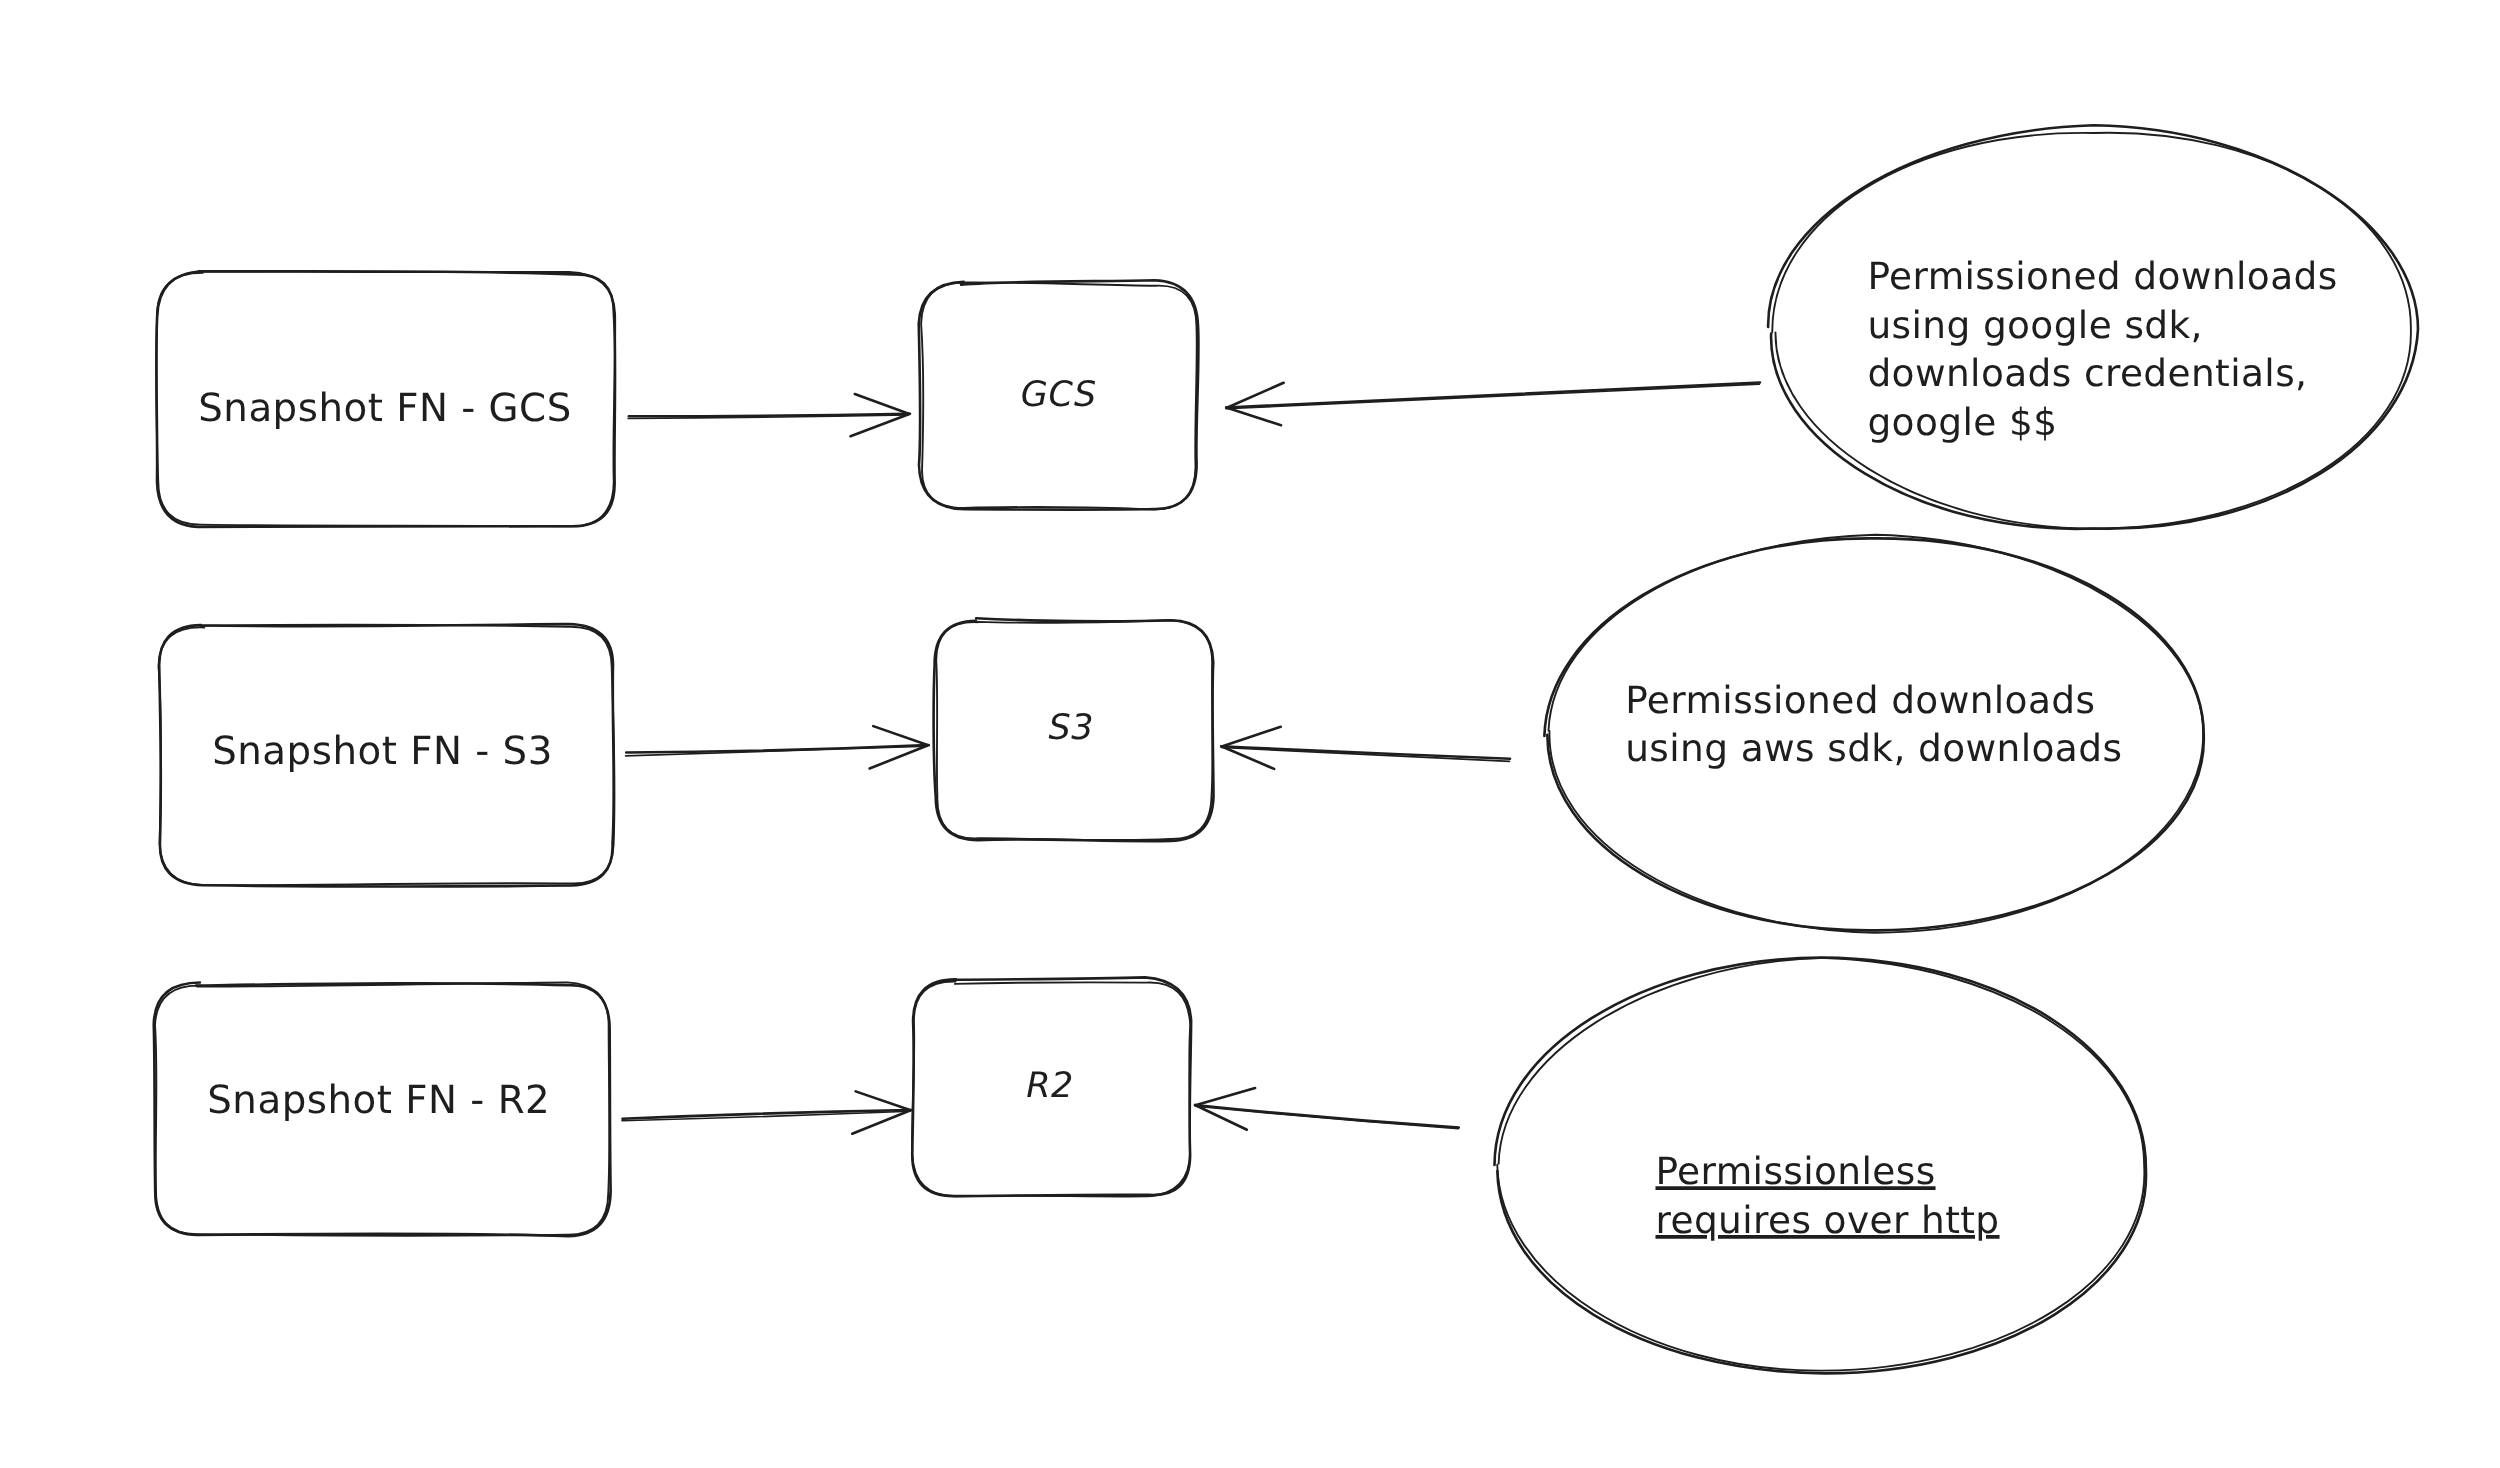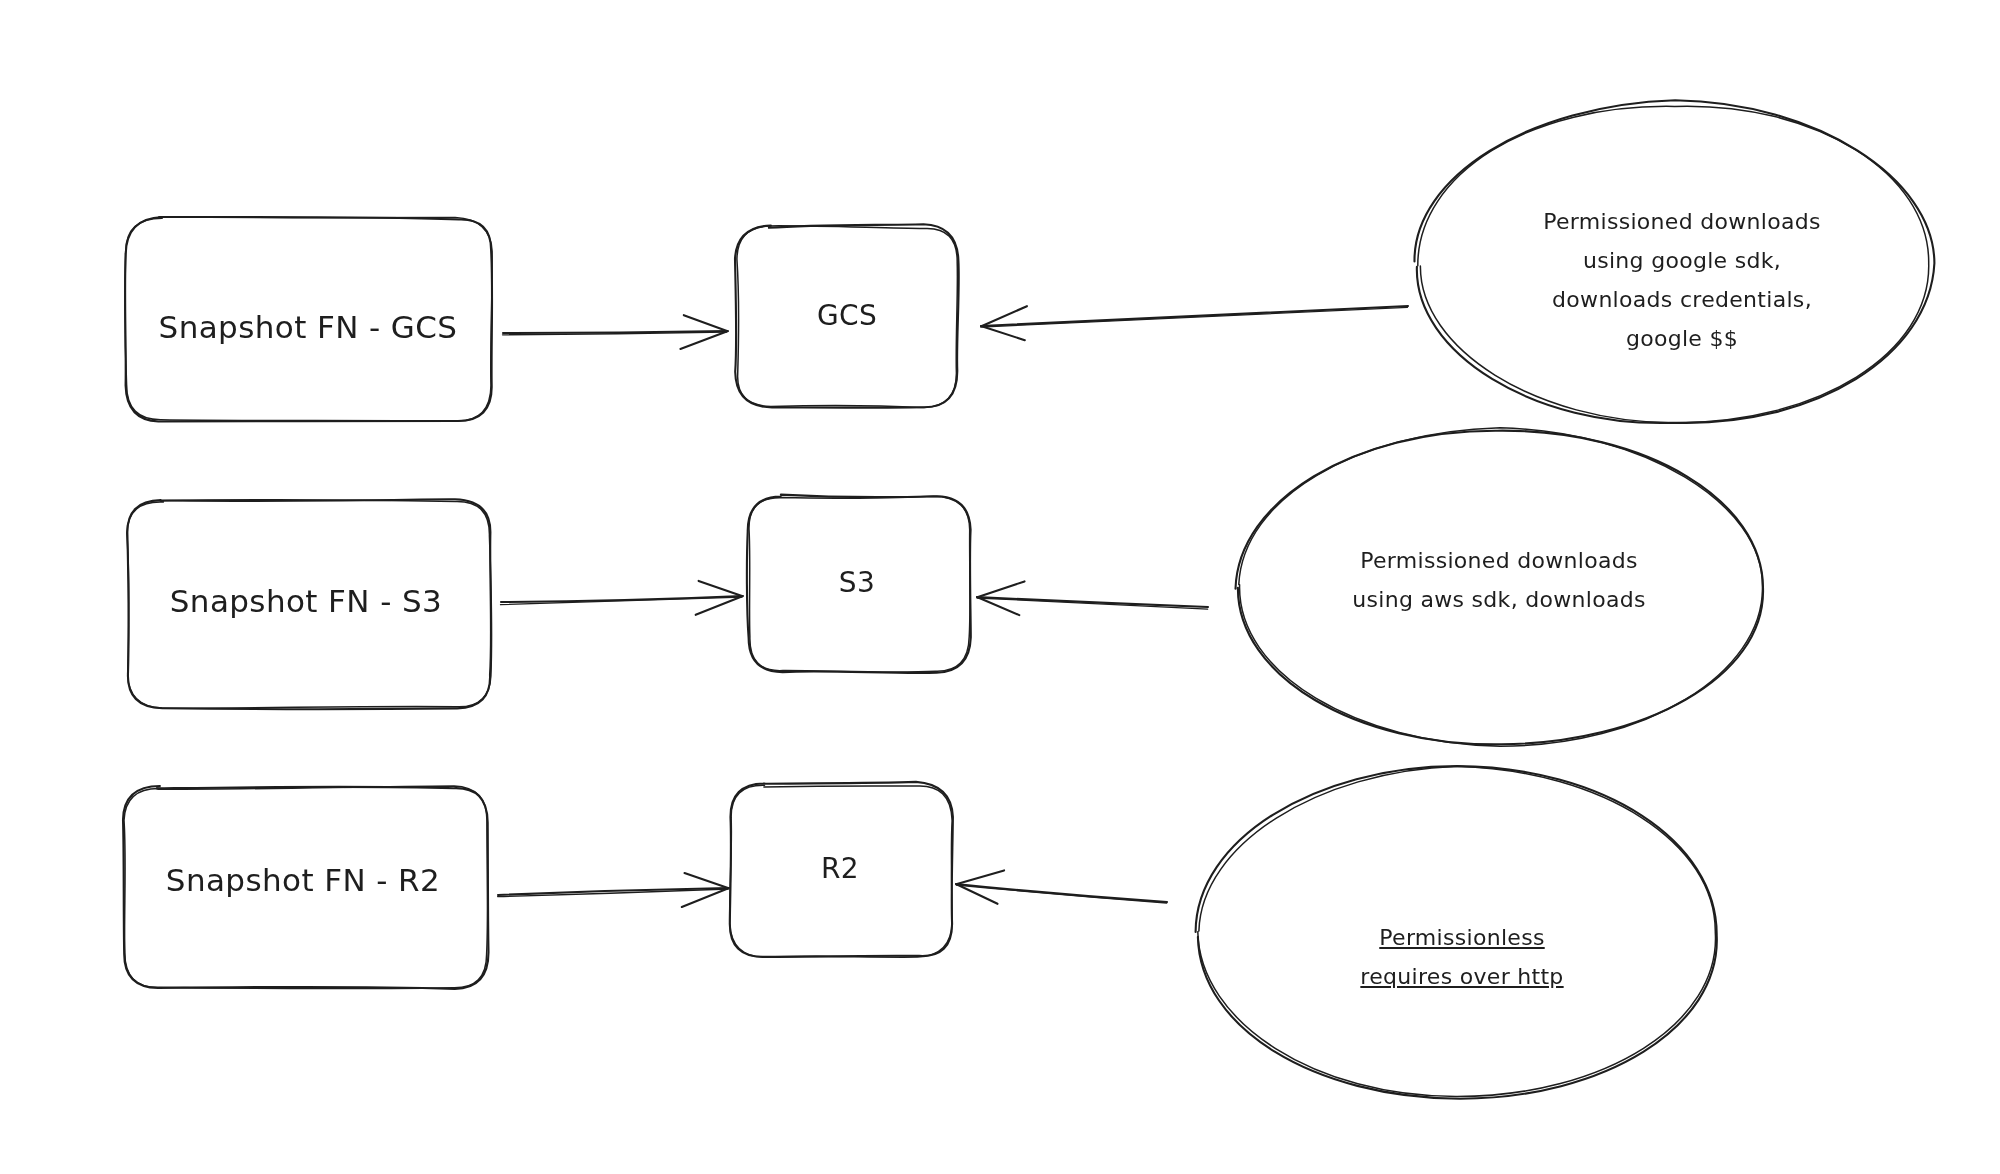--- a/index.html
+++ b/index.html
@@ -12,26 +12,25 @@
     overflow:hidden;
   }
   .shapes{position:absolute;left:0;top:0;width:100%;height:100%;}
   .lbl{
     position:absolute;
     transform:translate(-50%,-50%);
     white-space:nowrap;
     letter-spacing:0.4px;
   }
   .src-lbl{font-size:31px;}
-  .tgt-lbl{font-size:28px;}
+  .tgt-lbl{font-size:28px;font-style:italic;}
   .note{
     position:absolute;
     transform:translate(-50%,-50%);
-    text-align:center;
-    font-size:22px;
+    font-size:30px;
     line-height:39px;
     white-space:nowrap;
     letter-spacing:0.3px;
   }
 </style>
 </head>
 <body>
 
 <div class="canvas">
 

